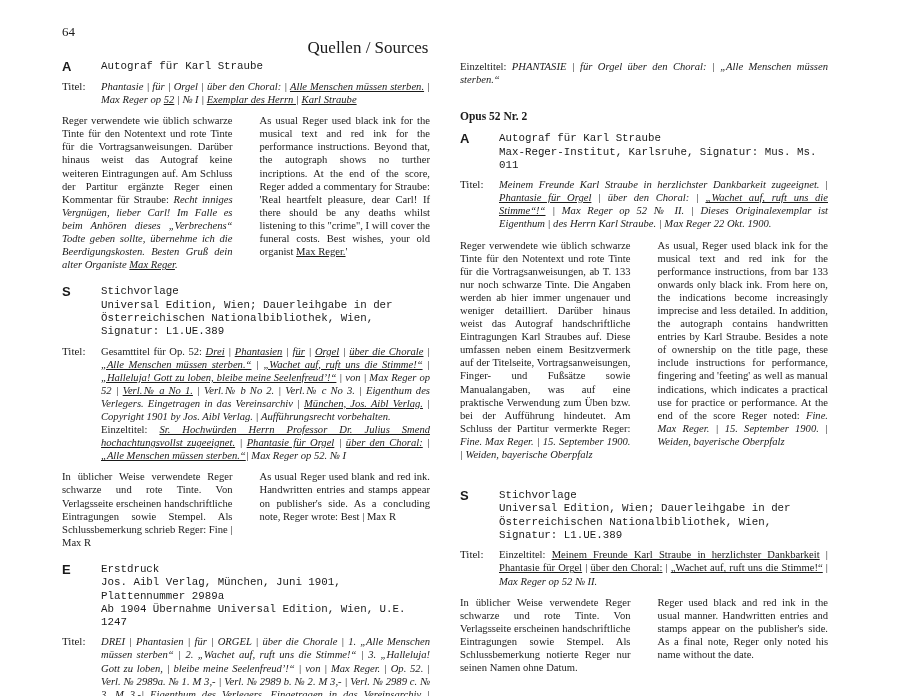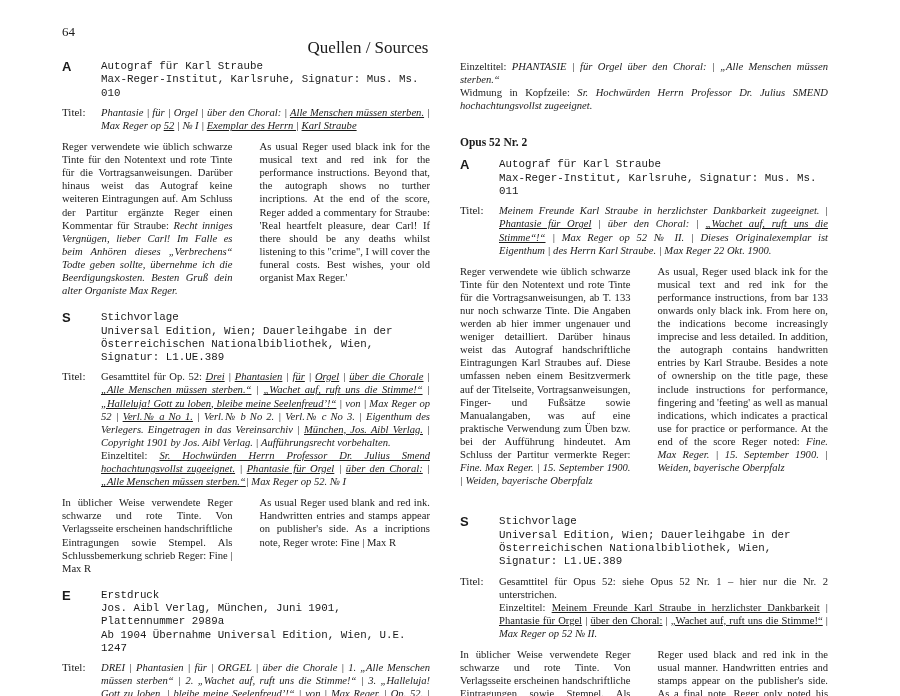--- a/index.html
+++ b/index.html
@@ -15,37 +15,36 @@
   .sigle { width:39px; flex:none; font-family:"Liberation Sans","DejaVu Sans",sans-serif; font-weight:bold; font-size:13px; line-height:14px; }
   .src-body { flex:1; font-size:10.8px; line-height:13.3px;font-family:Liberation Mono, monospace; }
   .titel { display:flex; margin-bottom:8px; }
   .titel-label { width:39px; flex:none; font-size:11px; line-height:13.3px; }
   .titel-body { flex:1; text-align:justify; font-size:10.6px; line-height:13.1px; }
   .titel-body .it { font-style:italic; }
   .titel-body .u { text-decoration:underline; }
   .twocol { display:flex; justify-content:space-between; margin-bottom:14px;gap:27px; }
   .twocol > div { width:182px; text-align:justify; font-size:10.6px; line-height:13.1px; }
   .it { font-style:italic; }
-  .u { }
+  .u { text-decoration:underline; }
   .gap { height:14px; }
   .gap-lg { height:24px; }
 </style>
 </head>
 <body>
 
 <div class="page-num">64</div>
 <div class="running-head">Quellen / Sources</div>
 
 <div class="col col-left">
 
   <div class="src">
     <div class="sigle">A</div>
     <div class="src-body">
       <div>Autograf für Karl Straube</div>
-      <div>Max-Reger-Institut, Karlsruhe, Signatur: Mus. Ms. 010</div>
     </div>
   </div>
   <div class="titel">
     <div class="titel-label">Titel:</div>
     <div class="titel-body"><span class="it">Phantasie | für | Orgel | über den Choral: | </span><span class="it u">Alle Menschen müssen sterben.</span><span class="it"> | Max Reger op </span><span class="it u">52</span><span class="it"> | № I | </span><span class="it u">Exemplar des Herrn </span><span class="it">| </span><span class="it u">Karl Straube</span></div>
   </div>
   <div class="twocol">
     <div><span>Reger verwendete wie üblich schwarze Tinte für den Notentext und rote Tinte für die Vortragsanweisungen. Darüber hinaus weist das Autograf keine weiteren Eintragungen auf. Am Schluss der Partitur ergänzte Reger einen Kommentar für Straube: </span><span class="it">Recht inniges Vergnügen, lieber Carl! Im Falle es beim Anhören dieses „Verbrechens“ Todte geben sollte, übernehme ich die Beerdigungskosten. Besten Gruß dein alter Organiste </span><span class="it u">Max Reger</span><span class="it">.</span></div>
     <div><span>As usual Reger used black ink for the musical text and red ink for the performance instructions. Beyond that, the autograph shows no turther incriptions. At the end of the score, Reger added a commentary for Straube: 'Real heartfelt pleasure, dear Carl! If there should be any deaths whilst listening to this "crime", I will cover the funeral costs. Best wishes, your old organist </span><span class="u">Max Reger.</span><span>'</span></div>
   </div>
@@ -59,42 +58,41 @@
   </div>
   <div class="titel">
     <div class="titel-label">Titel:</div>
     <div class="titel-body">
       <div><span>Gesamttitel für Op. 52: </span><span class="it u">Drei</span><span class="it"> | </span><span class="it u">Phantasien</span><span class="it"> | </span><span class="it u">für</span><span class="it"> | </span><span class="it u">Orgel</span><span class="it"> | </span><span class="it u">über die Chorale</span><span class="it"> | </span><span class="it u">„Alle Menschen müssen sterben.“</span><span class="it"> | </span><span class="it u">„Wachet auf, ruft uns die Stimme!“</span><span class="it"> | </span><span class="it u">„Halleluja! Gott zu loben, bleibe meine Seelenfreud’!“</span><span class="it"> | von | Max Reger op 52 | </span><span class="it u">Verl.№ a No 1.</span><span class="it"> | Verl.№ b No 2. | Verl.№ c No 3. | Eigenthum des Verlegers. Eingetragen in das Vereinsarchiv | </span><span class="it u">München, Jos. Aibl Verlag.</span><span class="it"> | Copyright 1901 by Jos. Aibl Verlag. | Aufführungsrecht vorbehalten.</span></div>
       <div><span>Einzeltitel: </span><span class="it u">Sr. Hochwürden Herrn Professor Dr. Julius Smend hochachtungsvollst zugeeignet.</span><span class="it"> | </span><span class="it u">Phantasie für Orgel</span><span class="it"> | </span><span class="it u">über den Choral:</span><span class="it"> | </span><span class="it u">„Alle Menschen müssen sterben.“</span><span class="it">| Max Reger op 52. № I</span></div>
     </div>
   </div>
   <div class="twocol">
     <div>In üblicher Weise verwendete Reger schwarze und rote Tinte. Von Verlagsseite erscheinen handschriftliche Eintragungen sowie Stempel. Als Schlussbemerkung schrieb Reger: Fine | Max R</div>
-    <div>As usual Reger used blank and red ink. Handwritten entries and stamps appear on publisher's side. As a incriptions note, Reger wrote: Fine | Max R</div>
+    <div>As usual Reger used blank and red ink. Handwritten entries and stamps appear on publisher's side. As a concluding note, Reger wrote: Best | Max R</div>
   </div>
 
   <div class="src">
     <div class="sigle">E</div>
     <div class="src-body">
       <div>Erstdruck</div>
       <div>Jos. Aibl Verlag, München, Juni 1901, Plattennummer 2989a</div>
       <div>Ab 1904 Übernahme Universal Edition, Wien, U.E. 1247</div>
     </div>
   </div>
   <div class="titel">
     <div class="titel-label">Titel:</div>
     <div class="titel-body"><span class="it">DREI | Phantasien | für | ORGEL | über die Chorale | 1. „Alle Menschen müssen sterben“ | 2. „Wachet auf, ruft uns die Stimme!“ | 3. „Halleluja! Gott zu loben, | bleibe meine Seelenfreud’!“ | von | Max Reger. | Op. 52. | Verl. № 2989a. № 1. M 3,- | Verl. № 2989 b. № 2. M 3,- | Verl. № 2989 c. № 3. M 3,-| Eigenthum des Verlegers. Eingetragen in das Vereinsarchiv | MÜNCHEN. JOS. AIBL VERLAG. | Copyright 1901 by Jos. Aibl Verlag. | Aufführungsrecht vorbehalten. | Oscar Brandstetter, Leipzig.</span></div>
   </div>
 </div>
 
 <div class="col col-right">
   <div class="titel" style="margin-bottom:0">
     <div class="titel-body">
       <div><span>Einzeltitel: </span><span class="it">PHANTASIE | für Orgel über den Choral: | „Alle Menschen müssen sterben.“</span></div>
-      <div><span>Widmung in Kopfzeile: </span><span class="it">Sr. Hochwürden Herrn Professor Dr. Julius SMEND hochachtungsvollst zugeeignet.</span></div>
     </div>
   </div>
   <div class="gap-lg"></div>
   <div class="work-heading">Opus 52 Nr. 2</div>
 
   <div class="src">
     <div class="sigle">A</div>
     <div class="src-body">
       <div>Autograf für Karl Straube</div>
       <div>Max-Reger-Institut, Karlsruhe, Signatur: Mus. Ms. 011</div>
@@ -113,21 +111,20 @@
   <div class="src">
     <div class="sigle">S</div>
     <div class="src-body">
       <div>Stichvorlage</div>
       <div>Universal Edition, Wien; Dauerleihgabe in der Österreichischen Nationalbibliothek, Wien, Signatur: L1.UE.389</div>
     </div>
   </div>
   <div class="titel">
     <div class="titel-label">Titel:</div>
     <div class="titel-body">
-      <div><span>Gesamttitel für Opus 52: siehe Opus 52 Nr. 1 – hier nur die Nr. 2 unterstrichen.</span></div>
       <div><span>Einzeltitel: </span><span class="u">Meinem Freunde Karl Straube in herzlichster Dankbarkeit</span><span> | </span><span class="u">Phantasie für Orgel</span><span> | </span><span class="u">über den Choral:</span><span> | </span><span class="u">„Wachet auf, ruft uns die Stimme!“</span><span> | </span><span class="it">Max Reger op 52 № II.</span></div>
     </div>
   </div>
   <div class="twocol">
     <div>In üblicher Weise verwendete Reger schwarze und rote Tinte. Von Verlagsseite erscheinen handschriftliche Eintragungen sowie Stempel. Als Schlussbemerkung notierte Reger nur seinen Namen ohne Datum.</div>
     <div>Reger used black and red ink in the usual manner. Handwritten entries and stamps appear on the publisher's side. As a final note, Reger only noted his name without the date.</div>
   </div>
 </div>
 
 </body></html>

